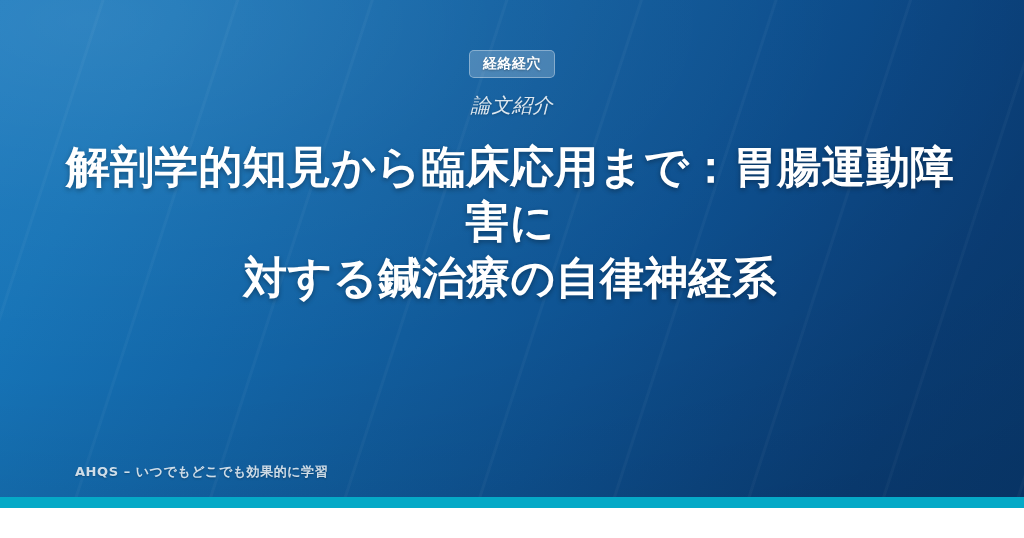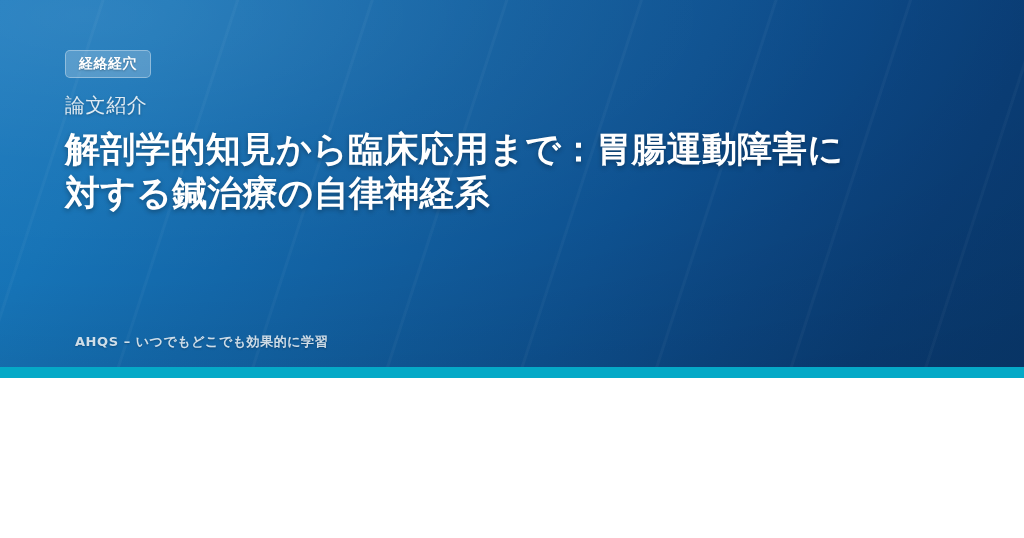--- a/index.html
+++ b/index.html
@@ -8,33 +8,34 @@
     background: #ffffff;
   }
 
   body {
     font-family: "DejaVu Sans", "Liberation Sans", sans-serif;
   }
 
   .card {
     position: relative;
     width: 1024px;
-    height: 378px;
+    height: 508px;
     overflow: hidden;
     box-sizing: border-box;
     background:
       linear-gradient(118deg,
         #1a79bd 0%,
         #1673b6 14%,
         #1367a9 30%,
         #115c9c 45%,
         #0e5190 60%,
         #0c4682 74%,
         #0a3e77 86%,
         #093a70 100%);
+    text-align: center;
   }
 
   
   .streaks {
     position: absolute;
     inset: 0;
     background-image: repeating-linear-gradient(
       108deg,
       rgba(255,255,255,0.000) 0px,
       rgba(255,255,255,0.000) 96px,
@@ -80,31 +81,33 @@
   }
 
   .eyebrow {
     margin-top: 14px;
     color: rgba(255,255,255,0.86);
     font-size: 20px;
     font-weight: normal;
     line-height: 1.3;
     letter-spacing: 0.6px;
     text-shadow: 0 1px 3px rgba(0,0,0,0.25);
+    font-style: italic;
   }
 
   .title {
-    margin-top: 9px;
+    margin-top: 22px;
     color: #ffffff;
-    font-size: 35px;
+    font-size: 44px;
     font-weight: bold;
     line-height: 1.26;
     letter-spacing: 0.2px;
     max-width: 890px;
     text-shadow: 0 2px 5px rgba(0,0,0,0.33);
+    font-family: Liberation Serif, serif;
   }
 
   .footer {
     position: absolute;
     left: 75px;
     bottom: 27px;
     color: rgba(255,255,255,0.80);
     font-size: 13px;
     font-weight: bold;
     letter-spacing: 0.55px;

